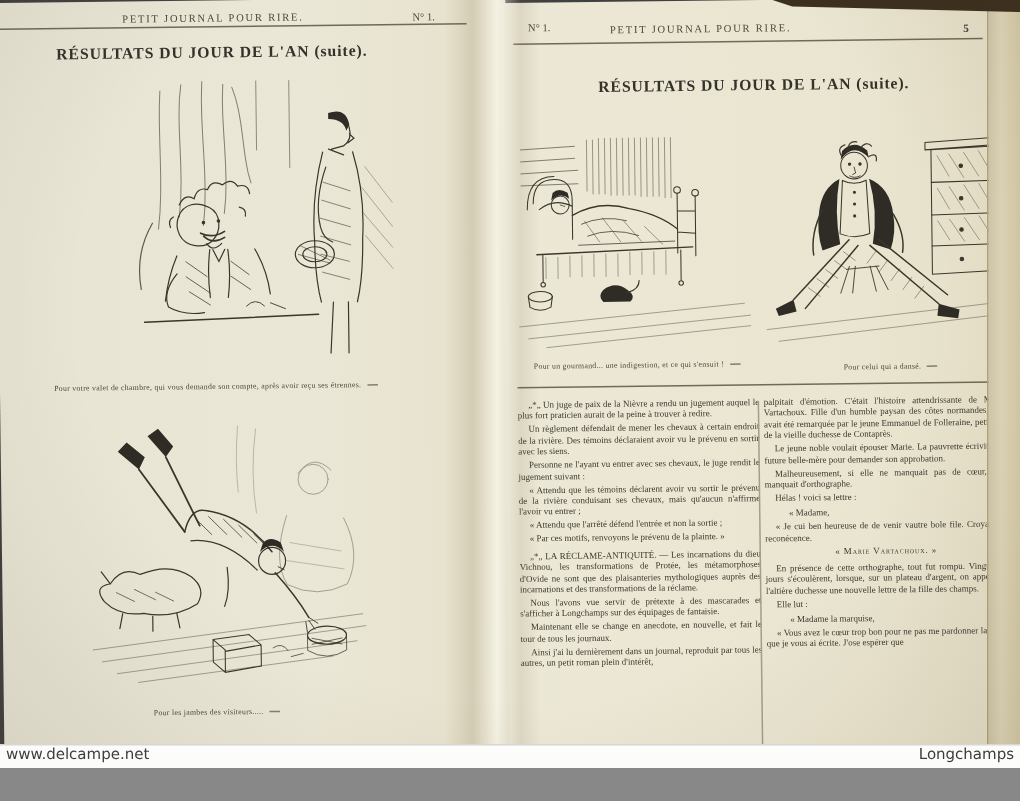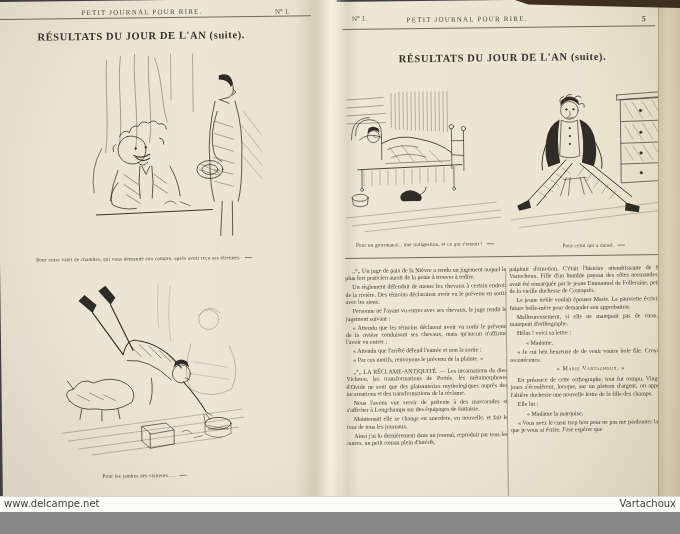--- a/index.html
+++ b/index.html
@@ -213,15 +213,15 @@
   </div>
 
   <div class="gutter"></div>
   <div class="page-edge"></div>
   <div class="dark-corner"></div>
   <div class="paper-bottom"></div>
   <div class="vignette"></div>
 
   <div class="wm">
     <span class="l">www.delcampe.net</span>
-    <span class="r">Vartachoux</span>
+    <span class="r">Longchamps</span>
   </div>
 </div>
 
 </body></html>

